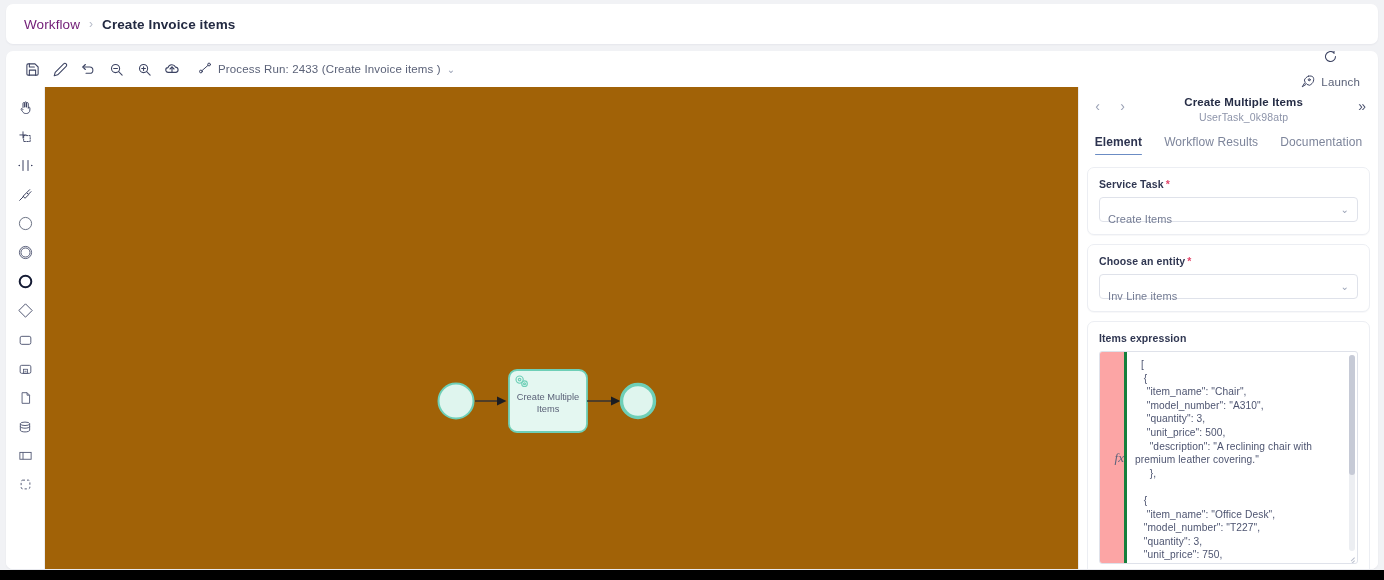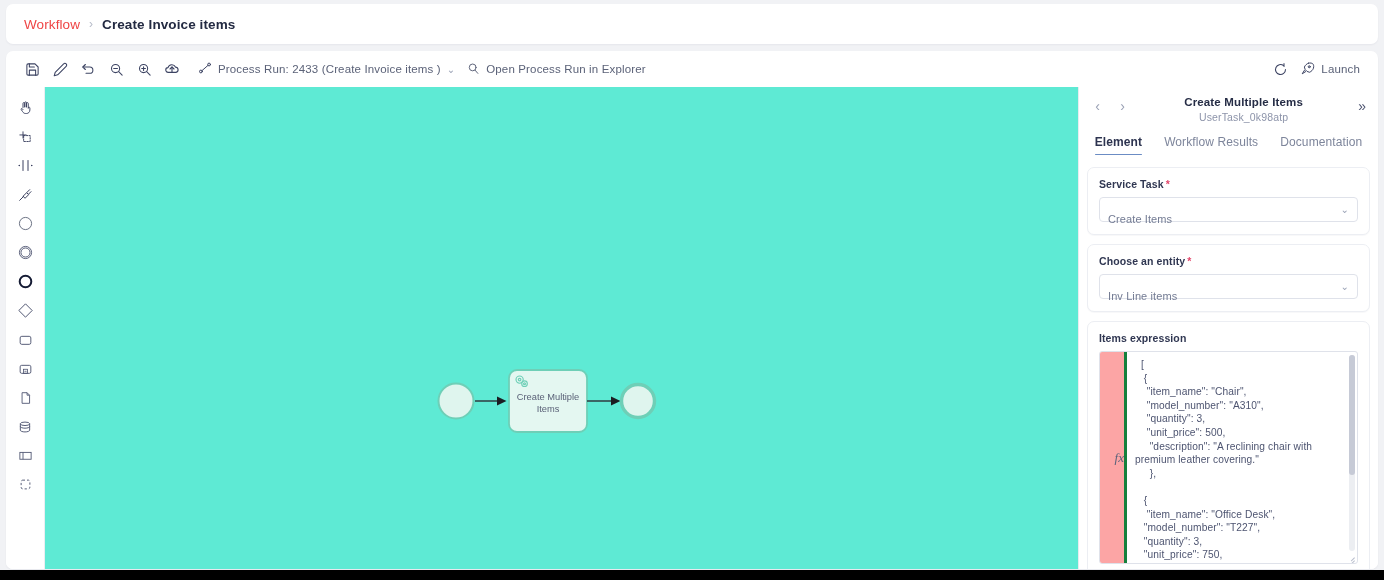--- a/index.html
+++ b/index.html
@@ -23,21 +23,21 @@
     height: 40px;
     background: #ffffff;
     border-radius: 7px;
     display: flex;
     align-items: center;
     padding: 0 18px;
     box-shadow: 0 1px 2px rgba(20,25,60,.05);
   }
   .crumb-root {
     font-size: 13.5px;
-    color: #ef4444;
+    color: #701a75;
     letter-spacing: .1px;
   }
   .crumb-sep {
     margin: 0 9px;
     color: #b6bbc9;
     font-size: 12px;
     line-height: 1;
   }
   .crumb-current {
     font-size: 13.5px;
@@ -62,21 +62,21 @@
   
   .toolbar {
     height: 36px;
     display: flex;
     align-items: center;
     padding: 0 12px;
     position: relative;
     flex: 0 0 36px;
   }
   .tb-left { display: flex; align-items: flex-start; gap: 0px; }
-  .tb-right { margin-left: auto; display: flex; align-items: center; gap: 0; }
+  .tb-right { margin-left: auto; display: flex; align-items: center; gap: 0; flex-direction: column; }
   .tb-btn {
     width: 28px; height: 26px;
     display: flex; align-items: center; justify-content: center;
     cursor: pointer;
     color: #3d4463;
   }
   .tb-btn svg { display:block; }
   .tb-item {
     display: flex; align-items: center; gap: 6px;
     padding: 0 6px; height: 26px;
@@ -103,21 +103,21 @@
   }
   .pal-btn {
     width: 30px; height: 29px;
     display: flex; align-items: center; justify-content: center;
     cursor: pointer;
     color: #3b4160;
   }
 
   .canvas {
     flex: 1 1 auto;
-    background: #5eead4;
+    background: #a16207;
     position: relative;
     border-left: 1px solid #ebedf2;
     overflow: hidden;
     padding-left: 44px;
   }
   .bpmn { position: absolute; left: 0; top: 0; }
 
   
   .panel {
     width: 300px;
@@ -325,29 +325,20 @@
             <svg width="14" height="14" viewBox="0 0 24 24" fill="none" stroke="#3d4463" stroke-width="1.7" stroke-linecap="round" stroke-linejoin="round">
               <circle cx="5" cy="18" r="2.4"></circle>
               <circle cx="19" cy="6" r="2.4"></circle>
               <line x1="7" y1="16.4" x2="17" y2="7.6"></line>
             </svg>
           </span>
           <span class="lbl">Process Run: 2433 (Create Invoice items )</span>
           <span class="chev">⌄</span>
         </div>
 
-        <div class="tb-item">
-          <span>
-            <svg width="13" height="13" viewBox="0 0 24 24" fill="none" stroke="#5b6278" stroke-width="1.8" stroke-linecap="round">
-              <circle cx="10.5" cy="10" r="6.3"></circle>
-              <line x1="14.8" y1="15" x2="20" y2="21"></line>
-            </svg>
-          </span>
-          <span class="lbl">Open Process Run in Explorer</span>
-        </div>
       </div>
 
       <div class="tb-right">
         <div class="tb-btn">
           <svg width="15" height="15" viewBox="0 0 24 24" fill="none" stroke="#3d4463" stroke-width="1.7" stroke-linecap="round" stroke-linejoin="round">
             <path d="M20 12a8 8 0 1 1-3.2-6.4"></path>
             <line x1="17.6" y1="2.6" x2="17.6" y2="7"></line>
           </svg>
         </div>
         <div class="tb-item">

